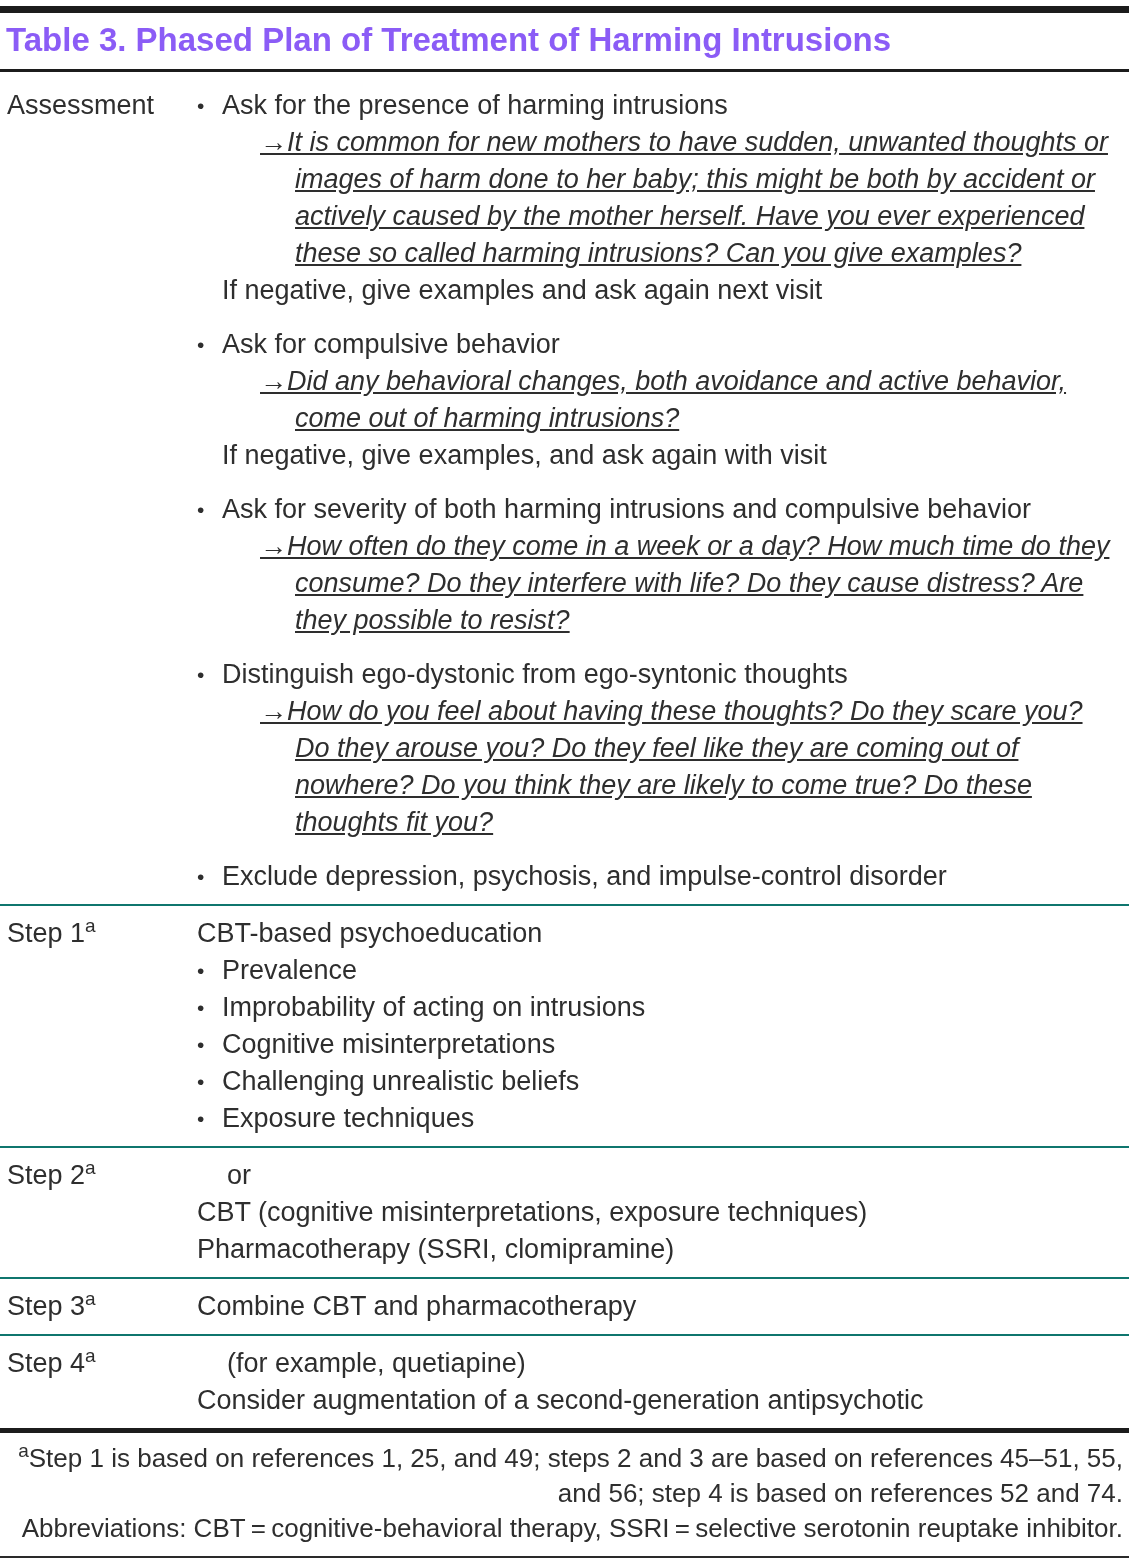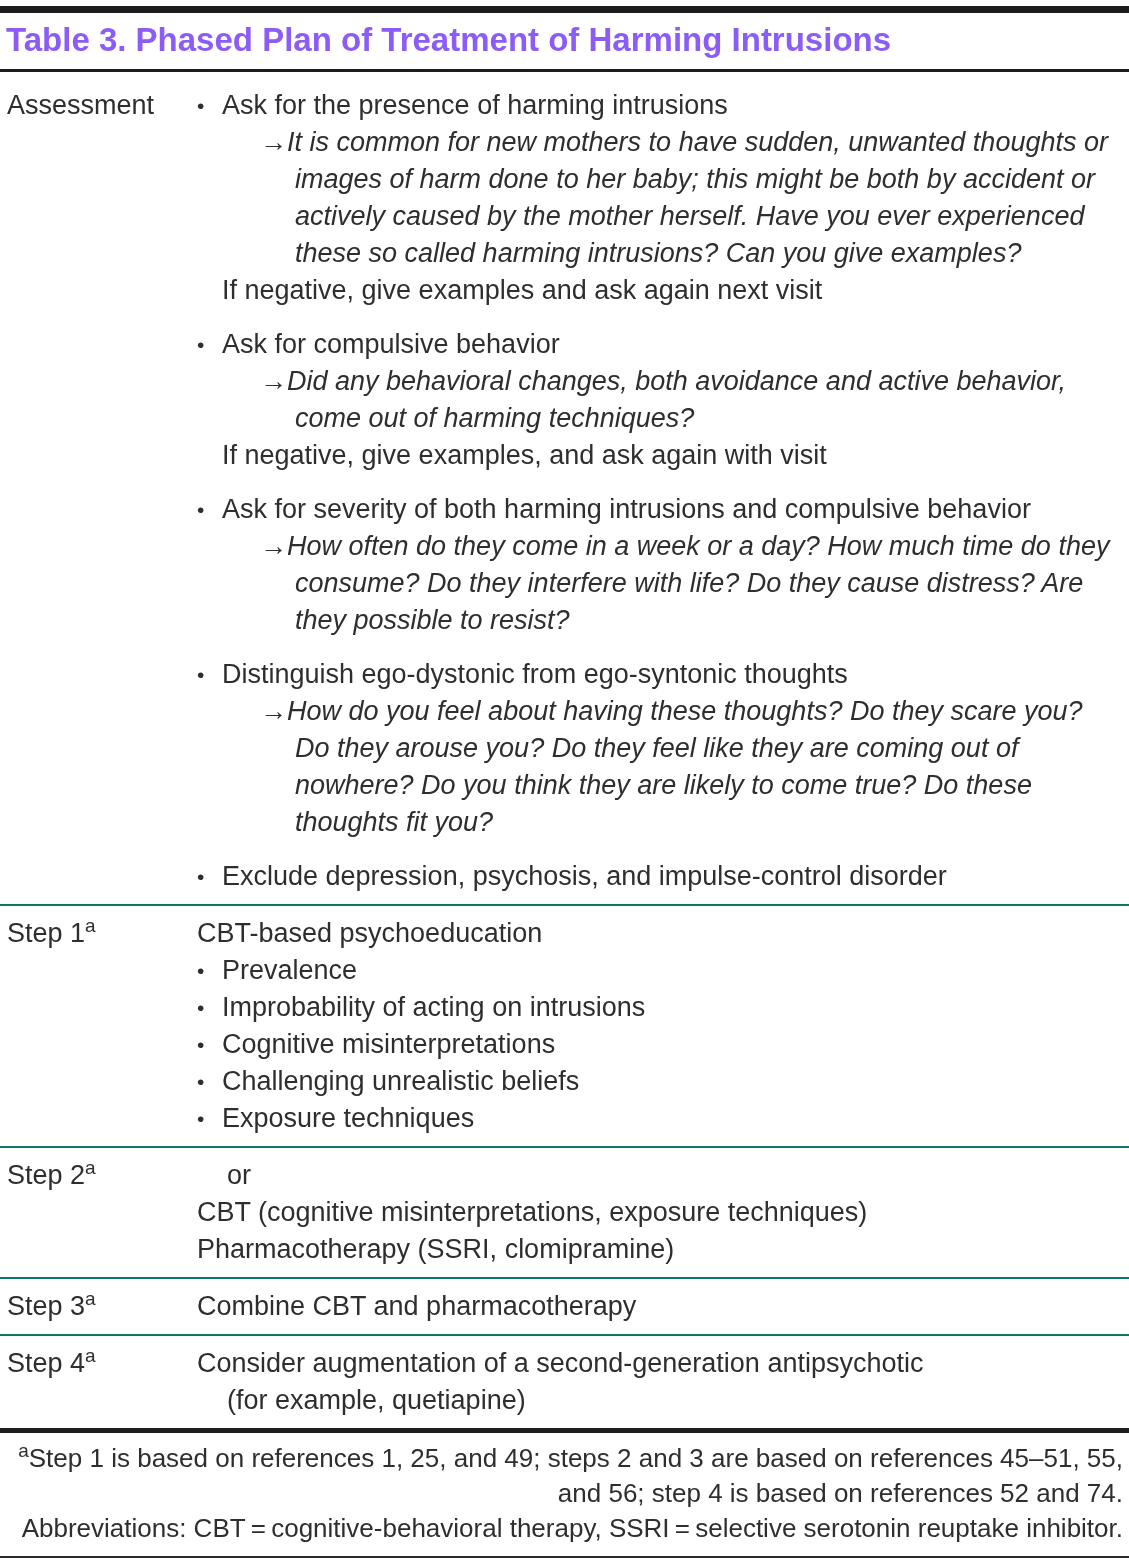--- a/index.html
+++ b/index.html
@@ -31,20 +31,21 @@
   .group { margin-bottom: 17px; }
   .group:last-child { margin-bottom: 0; }
 
   .bullet-line { display: flex; }
   .bullet-glyph { flex: none; width: 25px; font-size: 21px; }
   .bullet-text { flex: 1; min-width: 0; }
 
   .probe {
     padding-left: 98px; text-indent: -35px;
     font-style: italic;
+    text-decoration: underline;
   }
   .arrow-glyph { font-style: normal; letter-spacing: 0; }
 
   .followup { padding-left: 25px; }
 
   .step-line { }
   .step-line.indent { padding-left: 30px; }
 
   sup.sx { font-size: 19px; line-height: 0; vertical-align: super; }
 
@@ -73,21 +74,21 @@
         </div>
         <div class="probe"><span class="arrow-glyph">→</span><span>It is common for new mothers to have sudden, unwanted thoughts or images of harm done to her baby; this might be both by accident or actively caused by the mother herself. Have you ever experienced these so called harming intrusions? Can you give examples?</span></div>
         <div class="followup">If negative, give examples and ask again next visit</div>
       </div>
 
       <div class="group">
         <div class="bullet-line">
           <span class="bullet-glyph">•</span>
           <span class="bullet-text">Ask for compulsive behavior</span>
         </div>
-        <div class="probe"><span class="arrow-glyph">→</span><span>Did any behavioral changes, both avoidance and active behavior, come out of harming techniques?</span></div>
+        <div class="probe"><span class="arrow-glyph">→</span><span>Did any behavioral changes, both avoidance and active behavior, come out of harming intrusions?</span></div>
         <div class="followup">If negative, give examples, and ask again with visit</div>
       </div>
 
       <div class="group">
         <div class="bullet-line">
           <span class="bullet-glyph">•</span>
           <span class="bullet-text">Ask for severity of both harming intrusions and compulsive behavior</span>
         </div>
         <div class="probe"><span class="arrow-glyph">→</span><span>How often do they come in a week or a day? How much time do they consume? Do they interfere with life? Do they cause distress? Are they possible to resist?</span></div>
       </div>
@@ -149,22 +150,22 @@
   <div class="trow">
     <div class="tlabel"><span>Step 3</span><sup class="sx">a</sup></div>
     <div class="tcontent">
       <div class="step-line">Combine CBT and pharmacotherapy</div>
     </div>
   </div>
 
   <div class="trow">
     <div class="tlabel"><span>Step 4</span><sup class="sx">a</sup></div>
     <div class="tcontent">
+      <div class="step-line indent">(for example, quetiapine)</div>
       <div class="step-line">Consider augmentation of a second-generation antipsychotic</div>
-      <div class="step-line indent">(for example, quetiapine)</div>
     </div>
   </div>
 
   <div class="rule-heavy"></div>
 
   <div class="footnotes">
     <div class="footnote"><sup class="sx">a</sup><span>Step 1 is based on references 1, 25, and 49; steps 2 and 3 are based on references 45–51, 55, and 56; step 4 is based on references 52 and 74.</span></div>
     <div class="footnote"><span>Abbreviations: CBT = cognitive-behavioral therapy, SSRI = selective serotonin reuptake inhibitor.</span></div>
   </div>
 

